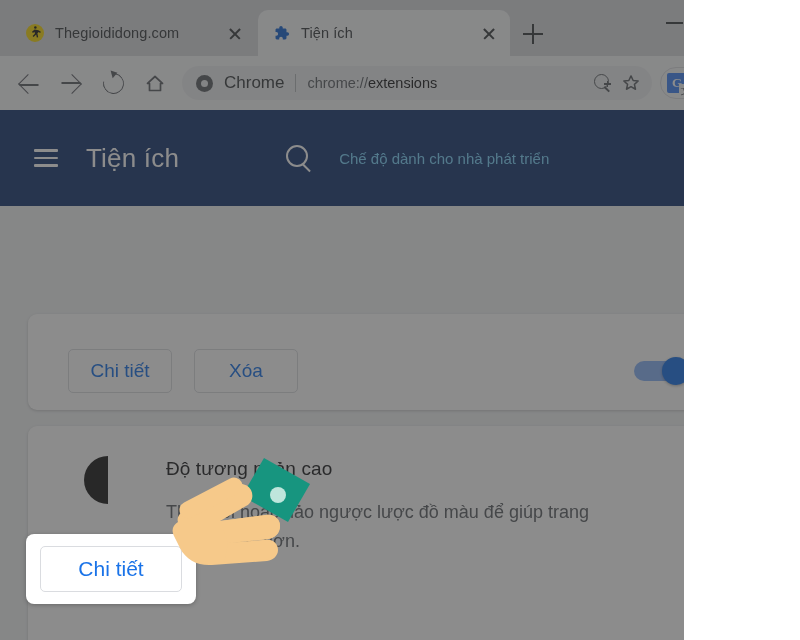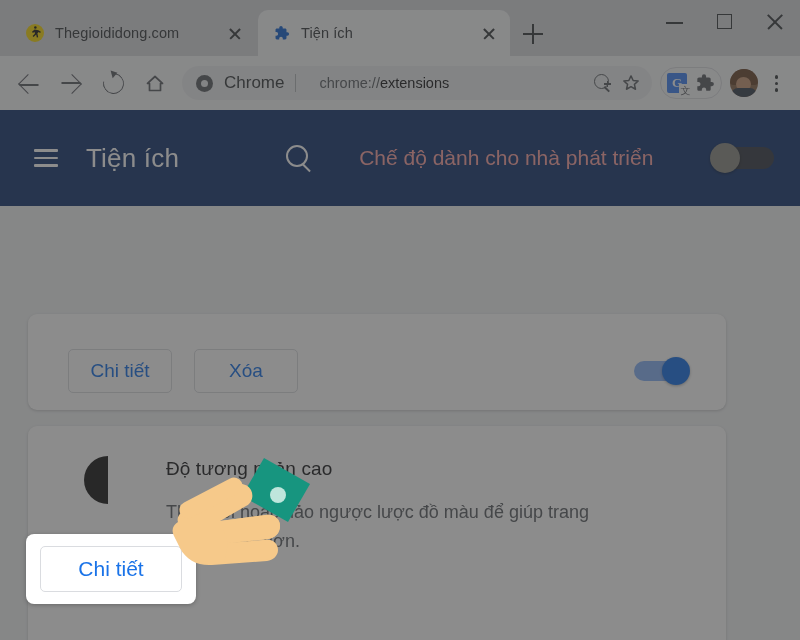--- a/index.html
+++ b/index.html
@@ -8,21 +8,21 @@
   }
   body {
     width: 800px;
     height: 640px;
     overflow: hidden;
     font-family: "Liberation Sans", sans-serif;
     background: #ffffff;
   }
   #screen {
     position: relative;
-    width: 800px;
+    width: 684px;
     height: 640px;
     overflow: hidden;
     background: #ffffff;
   }
 
   
   .browser-frame {
     position: absolute;
     left: 0; top: 0;
     width: 800px;
@@ -229,21 +229,20 @@
     background: #b5b8bb;
     margin: 0 11px;
     flex: 0 0 1px;
   }
   .omni-url {
     font-size: 14.5px;
     color: #5f6368;
     white-space: nowrap;
     flex: 1 1 auto;
     overflow: hidden;
-    margin-left: 12px;
   }
   .omni-url .url-host { color: #202124; }
   .omni-zoom {
     flex: 0 0 28px;
     width: 28px; height: 28px;
     position: relative;
   }
   .omni-star {
     flex: 0 0 30px;
     width: 30px; height: 30px;
@@ -411,24 +410,24 @@
   }
   .search-btn .sh {
     position: absolute;
     left: 22px; top: 22px;
     width: 11px; height: 2.3px;
     background: #ffffff;
     transform: rotate(45deg);
     transform-origin: 0 0;
   }
   .devmode-label {
-    font-size: 21px;
-    color: #fca5a5;
+    font-size: 15px;
+    color: #7dd3fc;
     white-space: nowrap;
-    margin-left: 44px;
+    margin-left: 24px;
     flex: 1 1 auto;
   }
   .devmode-toggle {
     width: 66px; height: 30px;
     position: relative;
     flex: 0 0 66px;
   }
   .devmode-toggle .track {
     position: absolute;
     left: 8px; top: 4px;

